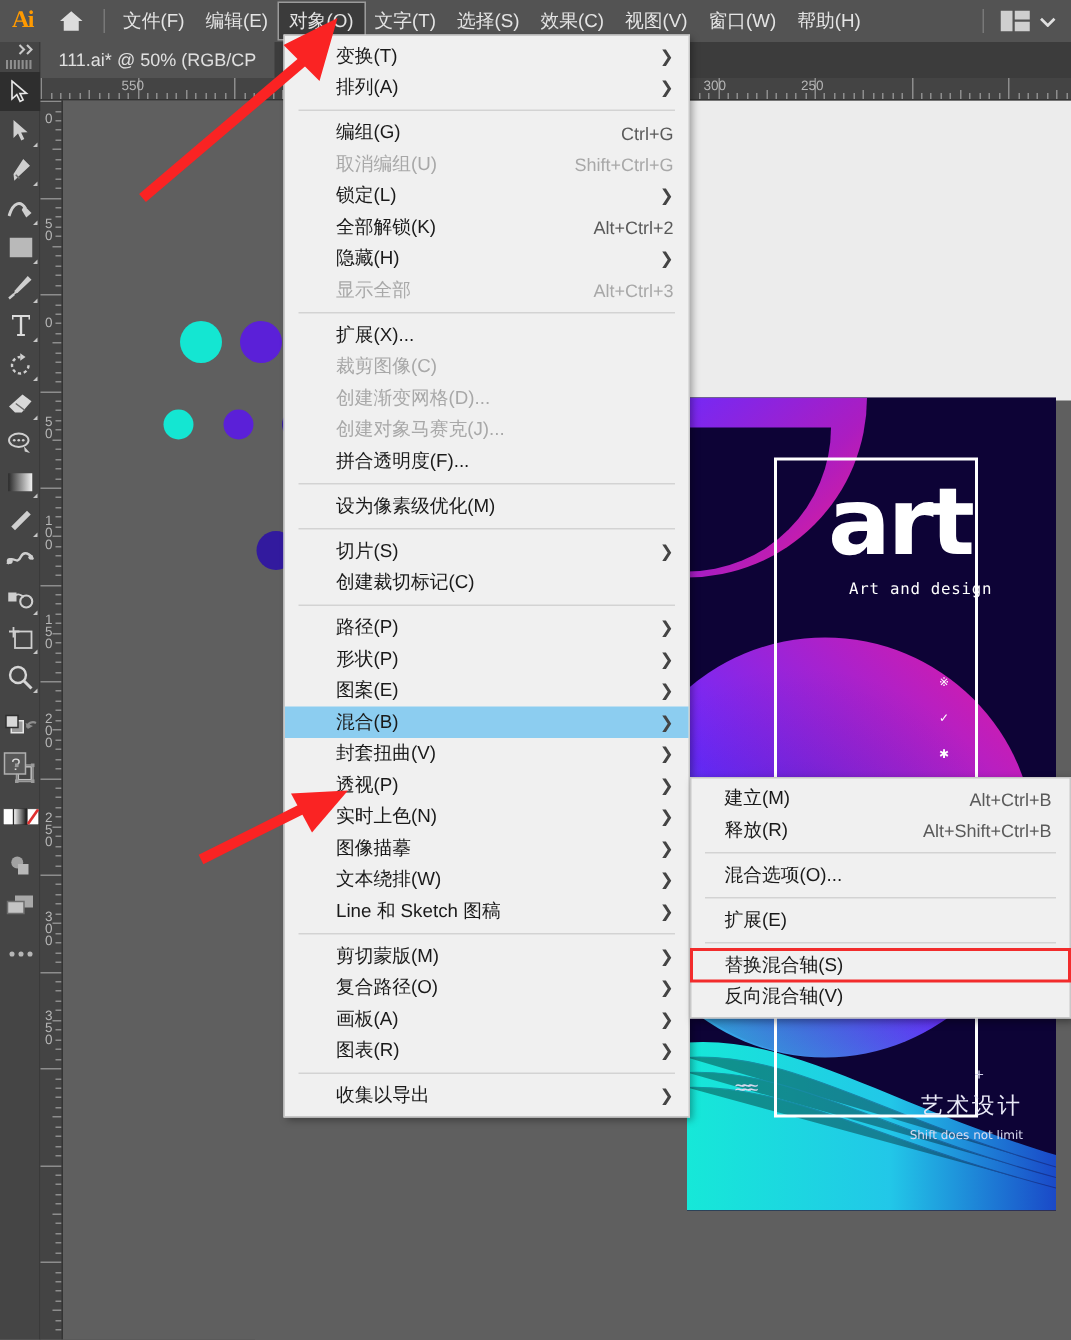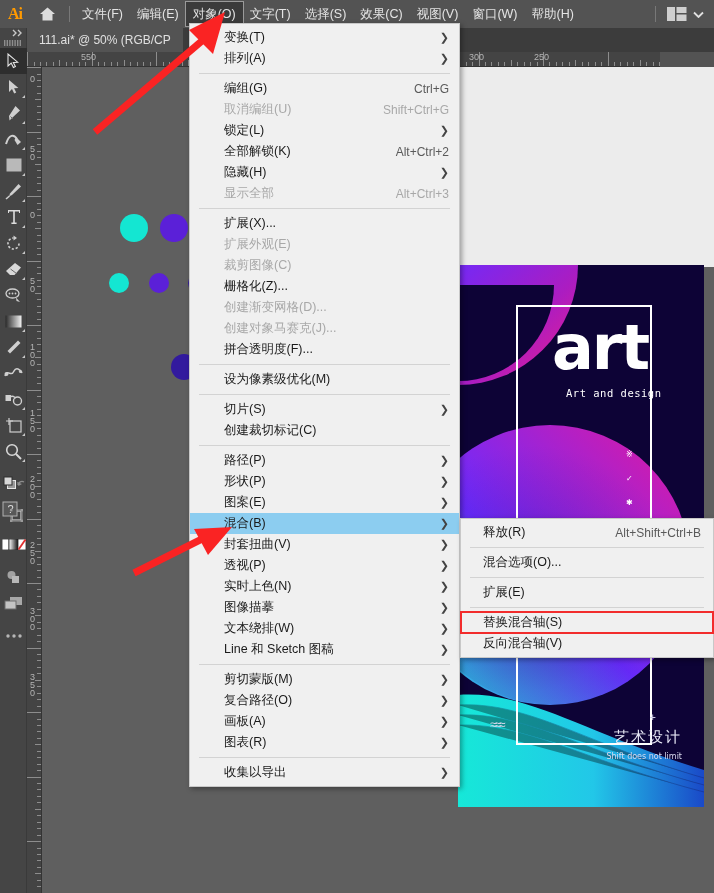--- a/index.html
+++ b/index.html
@@ -58,21 +58,21 @@
     background:#3c3c3c;
   }
   #doctab {
     position:absolute; left:0; top:0; height:24px;
     padding:0 12px; display:flex; align-items:center;
     background:#535353; color:#e0e0e0; font-size:12px; white-space:nowrap;
   }
 
   
   #hruler {
-    position:absolute; left:27px; top:52px; width:633px; height:15px;
+    position:absolute; left:27px; top:52px; width:687px; height:15px;
     background:#444; border-bottom:1px solid #343434; overflow:hidden;
   }
   #vruler {
     position:absolute; left:27px; top:67px; width:15px; height:826px;
     background:#444; border-right:1px solid #343434; overflow:hidden;
   }
   .htick { position:absolute; bottom:0; width:1px; background:#8d8d8d; }
   .vtick { position:absolute; right:0; height:1px; background:#8d8d8d; }
   .hlab { position:absolute; top:0px; font-size:9px; color:#b5b5b5; padding-left:2px; }
   .vlab {
@@ -748,27 +748,21 @@
     </div>
     <div class="mrow dis">
       <span class="lbl">显示全部</span>
       <span class="acc">Alt+Ctrl+3</span>
     </div>
     <div class="msep"></div>
     <div class="mrow">
       <span class="lbl">扩展(X)...</span>
     </div>
     <div class="mrow dis">
-      <span class="lbl">扩展外观(E)</span>
-    </div>
-    <div class="mrow dis">
       <span class="lbl">裁剪图像(C)</span>
-    </div>
-    <div class="mrow">
-      <span class="lbl">栅格化(Z)...</span>
     </div>
     <div class="mrow dis">
       <span class="lbl">创建渐变网格(D)...</span>
     </div>
     <div class="mrow dis">
       <span class="lbl">创建对象马赛克(J)...</span>
     </div>
     <div class="mrow">
       <span class="lbl">拼合透明度(F)...</span>
     </div>
@@ -843,20 +837,24 @@
       <span class="arw">❯</span>
     </div>
     <div class="msep"></div>
     <div class="mrow">
       <span class="lbl">收集以导出</span>
       <span class="arw">❯</span>
     </div>
   </div>
 
 <div id="submenu">
+    <div class="mrow">
+      <span class="lbl">建立(M)</span>
+      <span class="acc">Alt+Ctrl+B</span>
+    </div>
     <div class="mrow">
       <span class="lbl">释放(R)</span>
       <span class="acc">Alt+Shift+Ctrl+B</span>
     </div>
     <div class="msep"></div>
     <div class="mrow">
       <span class="lbl">混合选项(O)...</span>
     </div>
     <div class="msep"></div>
     <div class="mrow">

